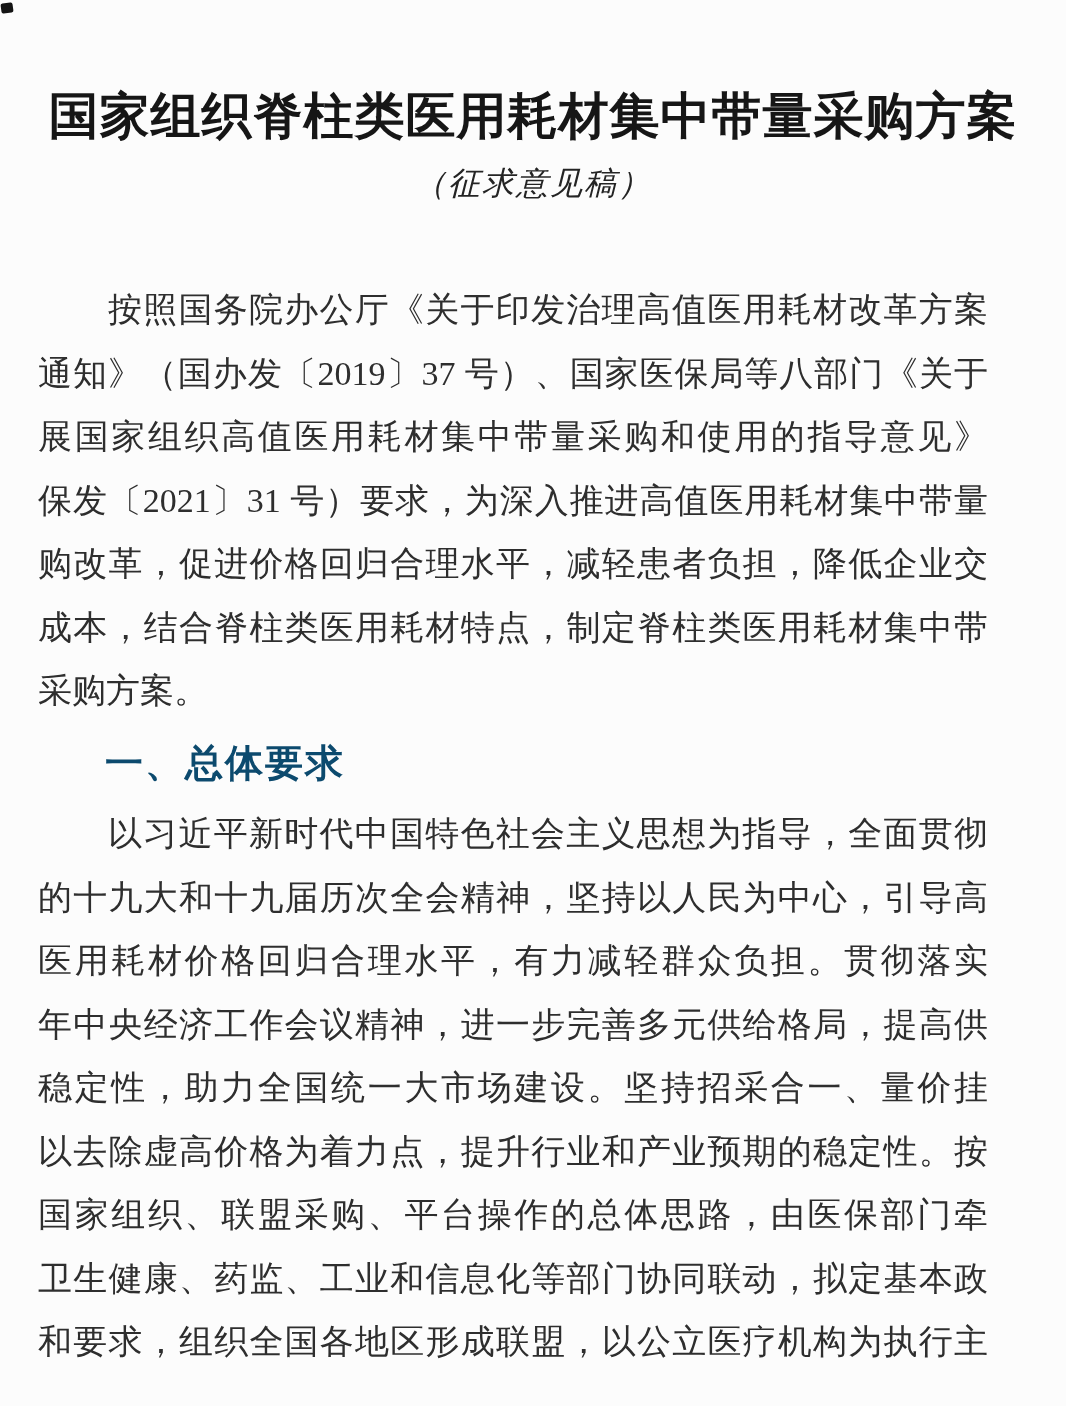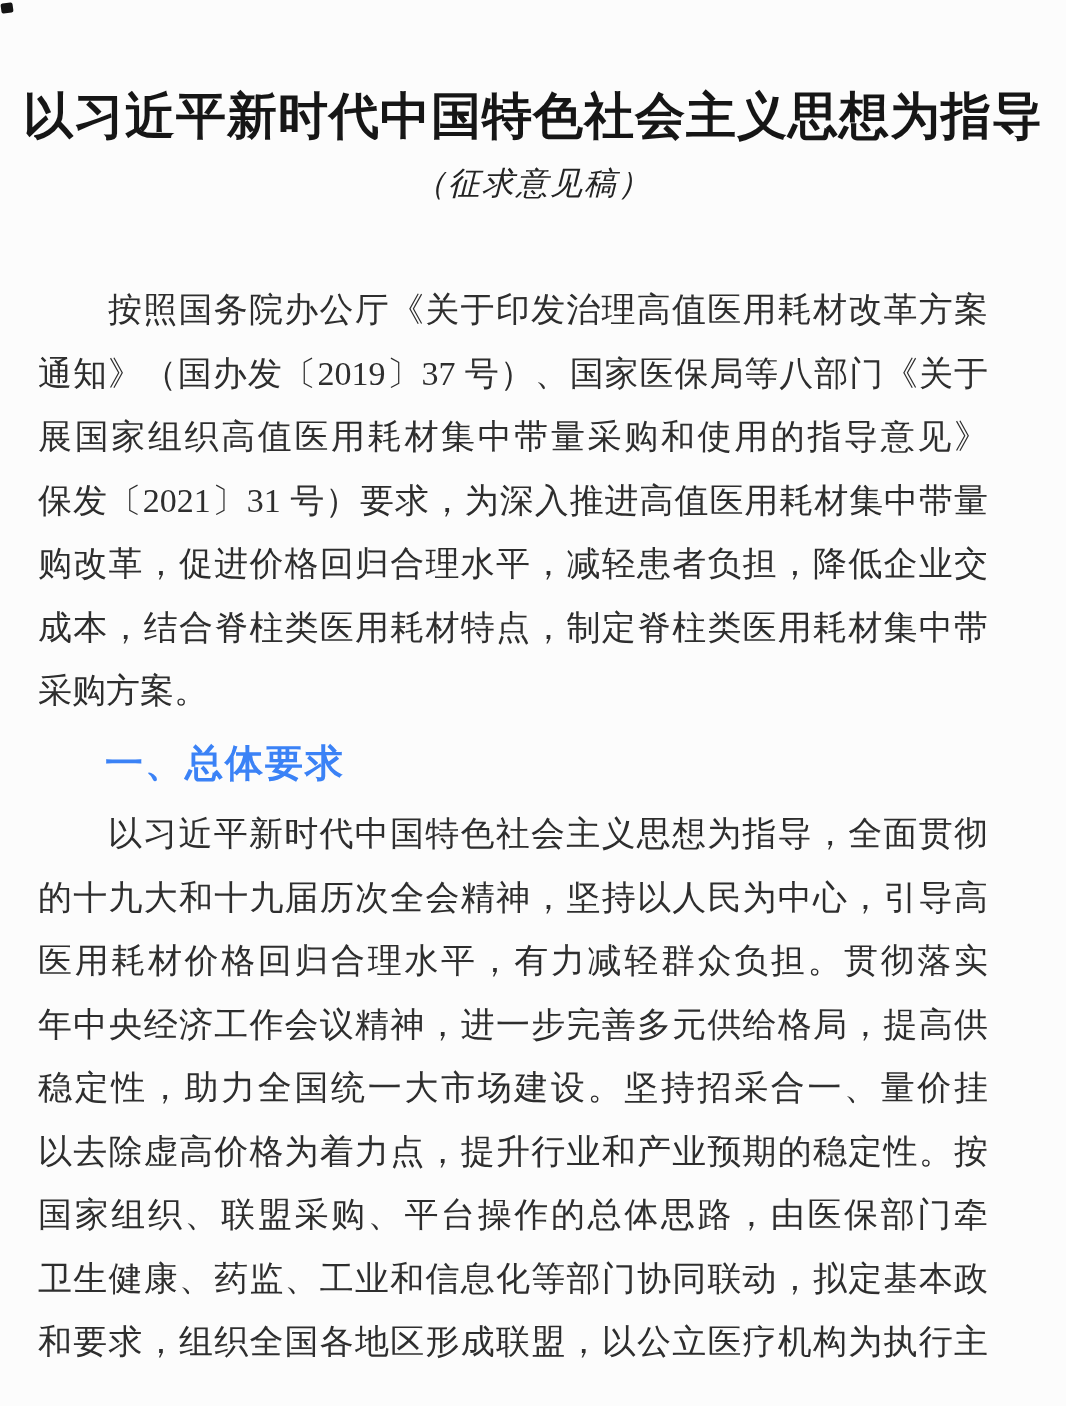--- a/index.html
+++ b/index.html
@@ -77,34 +77,34 @@
   .body-line.indent { text-indent: 70px; }
   .body-line.plain { text-align: right; text-align-last: left; }
   .section-heading {
     height: 63.5px;
     line-height: 63.5px;
     margin-top: 9px;
     padding-left: 67px;
     font-family: Liberation Serif, serif;
     font-weight: bold;
     font-size: 38px;
-    color: #3b82f6;
+    color: #0c4a6e;
     letter-spacing: 2px;
     text-align: left;
   }
   .para-2 { margin-top: 7px; }
 </style>
 </head>
 <body>
 
 <div class="page">
 
   <div class="scan-smudge"></div>
 
-  <div class="doc-title">以习近平新时代中国特色社会主义思想为指导</div>
+  <div class="doc-title">国家组织脊柱类医用耗材集中带量采购方案</div>
 
   <div class="doc-subtitle">（征求意见稿）</div>
 
   <div class="text-column">
 
     <div class="para-1">
       <div class="body-line justify indent">按照国务院办公厅《关于印发治理高值医用耗材改革方案的</div>
       <div class="body-line justify">通知》（国办发〔2019〕37 号）、国家医保局等八部门《关于开</div>
       <div class="body-line justify">展国家组织高值医用耗材集中带量采购和使用的指导意见》（医</div>
       <div class="body-line justify">保发〔2021〕31 号）要求，为深入推进高值医用耗材集中带量采</div>

